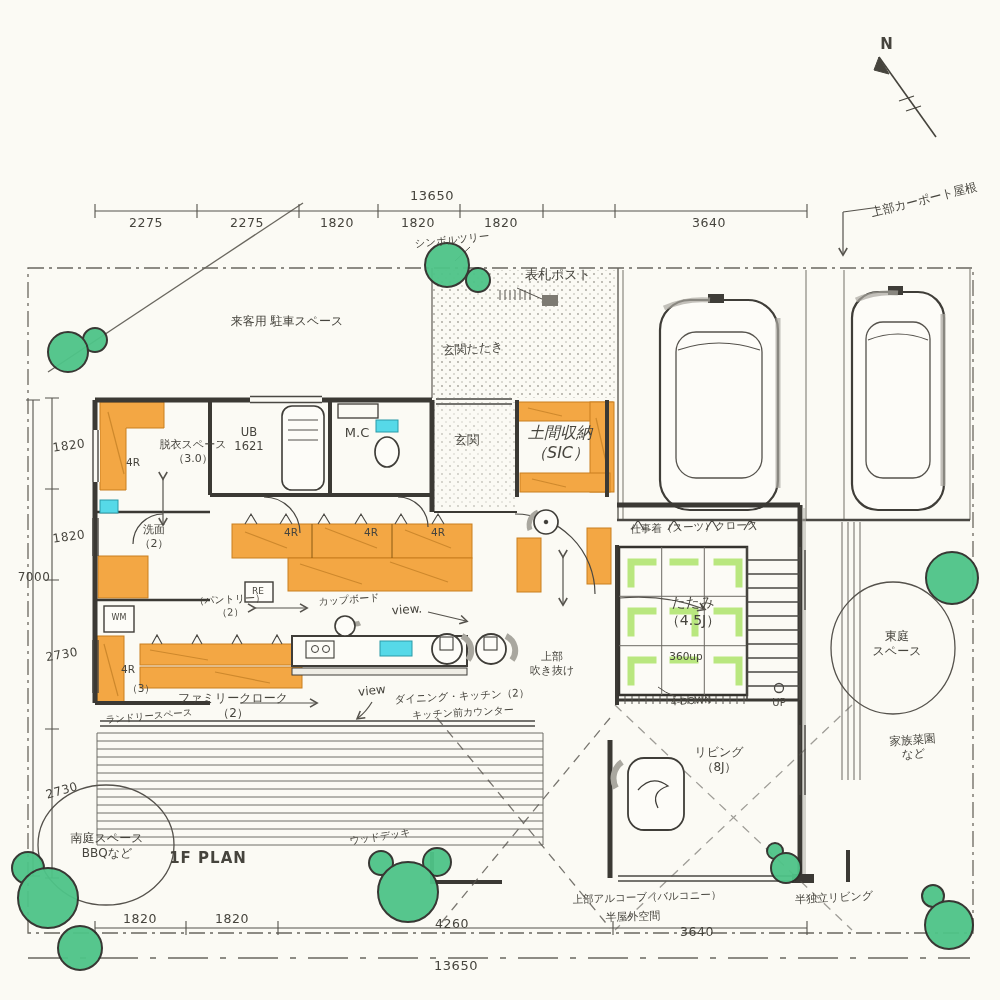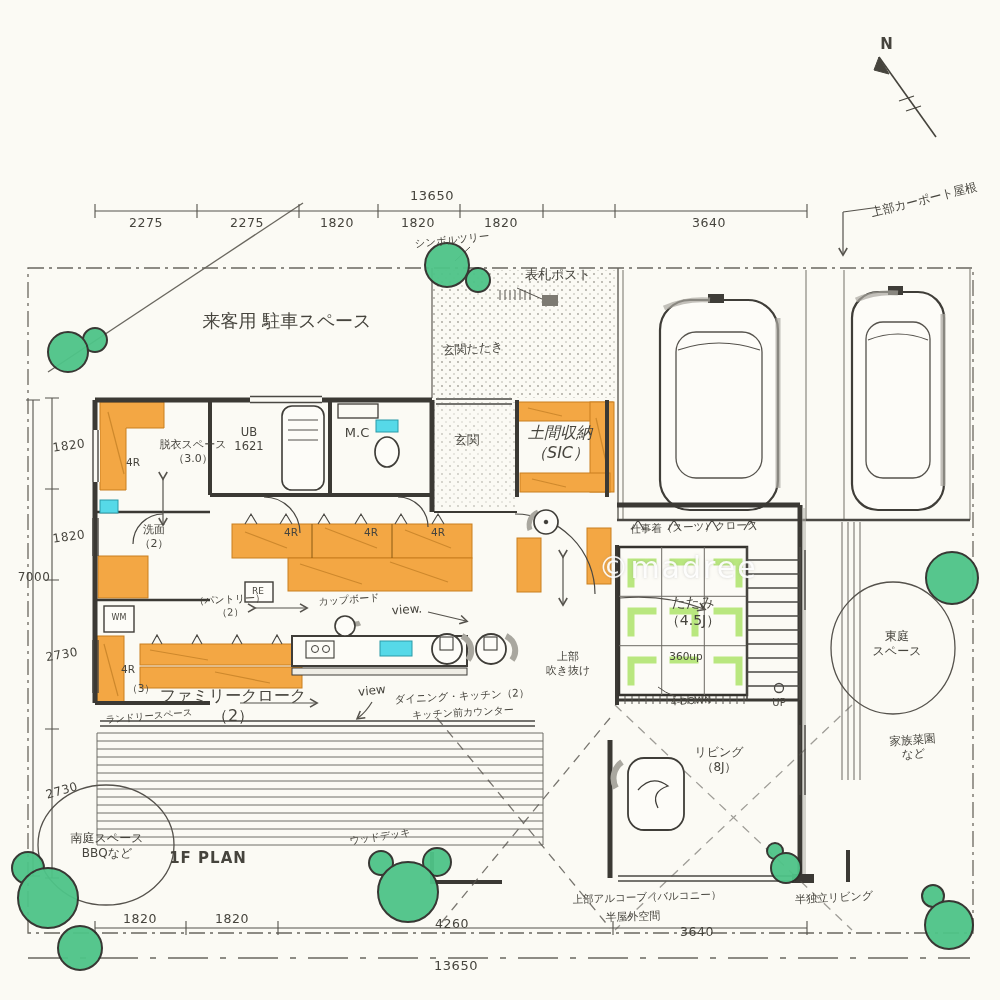--- a/index.html
+++ b/index.html
@@ -267,21 +267,21 @@
       <div class="ann dim" style="left: 62px; top: 655px; font-size: 12px; transform: translate(-50%, -50%) rotate(-10deg);">2730</div>
       <div class="ann dim" style="left: 62px; top: 791px; font-size: 12px; transform: translate(-50%, -50%) rotate(-16deg);">2730</div>
       <div class="ann dim" style="left: 140px; top: 919px; font-size: 12.5px; transform: translate(-50%, -50%) rotate(0deg);">1820</div>
       <div class="ann dim" style="left: 232px; top: 919px; font-size: 12.5px; transform: translate(-50%, -50%) rotate(0deg);">1820</div>
       <div class="ann dim" style="left: 452px; top: 924px; font-size: 12.5px; transform: translate(-50%, -50%) rotate(0deg);">4260</div>
       <div class="ann dim" style="left: 697px; top: 932px; font-size: 12.5px; transform: translate(-50%, -50%) rotate(0deg);">3640</div>
       <div class="ann dim" style="left: 456px; top: 966px; font-size: 13px; transform: translate(-50%, -50%) rotate(0deg);">13650</div>
       <div class="ann" style="left: 924px; top: 200px; font-size: 12px; transform: translate(-50%, -50%) rotate(-14deg);">上部カーポート屋根</div>
       <div class="ann" style="left: 452px; top: 240px; font-size: 10.5px; transform: translate(-50%, -50%) rotate(-6deg);">シンボルツリー</div>
       <div class="ann" style="left: 514px; top: 275px; font-size: 13px; transform: translate(-50%, -50%) rotate(0deg); margin-left: 44px;">表札ポスト</div>
-      <div class="ann" style="left: 287px; top: 321px; font-size: 18px; transform: translate(-50%, -50%) rotate(0deg);">来客用 駐車スペース</div>
+      <div class="ann" style="left: 287px; top: 321px; font-size: 12px; transform: translate(-50%, -50%) rotate(0deg);">来客用 駐車スペース</div>
       <div class="ann" style="left: 473px; top: 349px; font-size: 12px; transform: translate(-50%, -50%) rotate(-4deg);">玄関たたき</div>
       <div class="ann" style="left: 467px; top: 441px; font-size: 12.5px; transform: translate(-50%, -50%) rotate(0deg); font-family: Liberation Serif, serif;">玄関</div>
       <div class="ann" style="left: 560px; top: 443px; font-size: 16px; transform: translate(-50%, -50%) rotate(0deg); font-style: italic;">土間収納
 （SIC）</div>
       <div class="ann" style="left: 249px; top: 439px; font-size: 11.5px; transform: translate(-50%, -50%) rotate(0deg);">UB
 1621</div>
       <div class="ann" style="left: 357px; top: 433px; font-size: 13px; transform: translate(-50%, -50%) rotate(0deg);">M.C</div>
       <div class="ann" style="left: 193px; top: 452px; font-size: 11px; transform: translate(-50%, -50%) rotate(0deg);">脱衣スペース
 （3.0）</div>
       <div class="ann" style="left: 133px; top: 463px; font-size: 10.5px; transform: translate(-50%, -50%) rotate(0deg);">4R</div>
@@ -295,38 +295,37 @@
 （2）</div>
       <div class="ann" style="left: 258px; top: 592px; font-size: 9px; transform: translate(-50%, -50%) rotate(0deg);">RE</div>
       <div class="ann" style="left: 349px; top: 600px; font-size: 10px; transform: translate(-50%, -50%) rotate(-4deg);">カップボード</div>
       <div class="ann" style="left: 291px; top: 533px; font-size: 10.5px; transform: translate(-50%, -50%) rotate(0deg);">4R</div>
       <div class="ann" style="left: 371px; top: 533px; font-size: 10.5px; transform: translate(-50%, -50%) rotate(0deg);">4R</div>
       <div class="ann" style="left: 438px; top: 533px; font-size: 10.5px; transform: translate(-50%, -50%) rotate(0deg);">4R</div>
       <div class="ann" style="left: 407px; top: 610px; font-size: 12px; transform: translate(-50%, -50%) rotate(-4deg);">view.</div>
       <div class="ann" style="left: 372px; top: 691px; font-size: 12px; transform: translate(-50%, -50%) rotate(-6deg);">view</div>
       <div class="ann" style="left: 462px; top: 696px; font-size: 10.5px; transform: translate(-50%, -50%) rotate(-3deg);">ダイニング・キッチン（2）</div>
       <div class="ann" style="left: 463px; top: 713px; font-size: 10px; transform: translate(-50%, -50%) rotate(-3deg);">キッチン前カウンター</div>
-      <div class="ann" style="left: 233px; top: 706px; font-size: 16px; transform: translate(-50%, -50%) rotate(0deg);">ファミリークローク
+      <div class="ann" style="left: 233px; top: 706px; font-size: 12px; transform: translate(-50%, -50%) rotate(0deg);">ファミリークローク
 （2）</div>
       <div class="ann" style="left: 694px; top: 527px; font-size: 10.5px; transform: translate(-50%, -50%) rotate(-2deg);">仕事着（スーツ）クローク</div>
       <div class="ann" style="left: 693px; top: 611px; font-size: 14px; transform: translate(-50%, -50%) rotate(0deg);">たたみ
 （4.5J）</div>
       <div class="ann" style="left: 686px; top: 657px; font-size: 10.5px; transform: translate(-50%, -50%) rotate(0deg);">360up</div>
       <div class="ann" style="left: 691px; top: 701px; font-size: 9.5px; transform: translate(-50%, -50%) rotate(-4deg);">4-DOWN</div>
-      <div class="ann" style="left: 552px; top: 664px; font-size: 11px; transform: translate(-50%, -50%) rotate(0deg); margin-left: 16px;">上部
+      <div class="ann" style="left: 552px; top: 664px; font-size: 11px; transform: translate(-50%, -50%) rotate(0deg);">上部
 吹き抜け</div>
       <div class="ann" style="left: 719px; top: 760px; font-size: 12px; transform: translate(-50%, -50%) rotate(0deg);">リビング
 （8J）</div>
       <div class="ann" style="left: 779px; top: 703px; font-size: 10px; transform: translate(-50%, -50%) rotate(0deg);">UP</div>
       <div class="ann" style="left: 897px; top: 644px; font-size: 12px; transform: translate(-50%, -50%) rotate(0deg);">東庭
 スペース</div>
       <div class="ann" style="left: 913px; top: 747px; font-size: 11.5px; transform: translate(-50%, -50%) rotate(-4deg);">家族菜園
 など</div>
       <div class="ann" style="left: 107px; top: 846px; font-size: 12px; transform: translate(-50%, -50%) rotate(0deg);">南庭スペース
 BBQなど</div>
       <div class="ann title" style="left: 208px; top: 858px; font-size: 15px; transform: translate(-50%, -50%) rotate(0deg);">1F PLAN</div>
       <div class="ann" style="left: 380px; top: 837px; font-size: 10px; transform: translate(-50%, -50%) rotate(-8deg);">ウッドデッキ</div>
       <div class="ann" style="left: 647px; top: 897px; font-size: 10.5px; transform: translate(-50%, -50%) rotate(-2deg);">上部アルコーブ（バルコニー）</div>
       <div class="ann" style="left: 633px; top: 917px; font-size: 11px; transform: translate(-50%, -50%) rotate(-2deg);">半屋外空間</div>
       <div class="ann" style="left: 834px; top: 898px; font-size: 11px; transform: translate(-50%, -50%) rotate(-3deg);">半独立リビング</div>
-      <div class="ann watermark" style="left: 678px; top: 568px; font-size: 30px; transform: translate(-50%, -50%) rotate(0deg);">©madree</div>
     </div>
 </div>
 
 </body></html>

